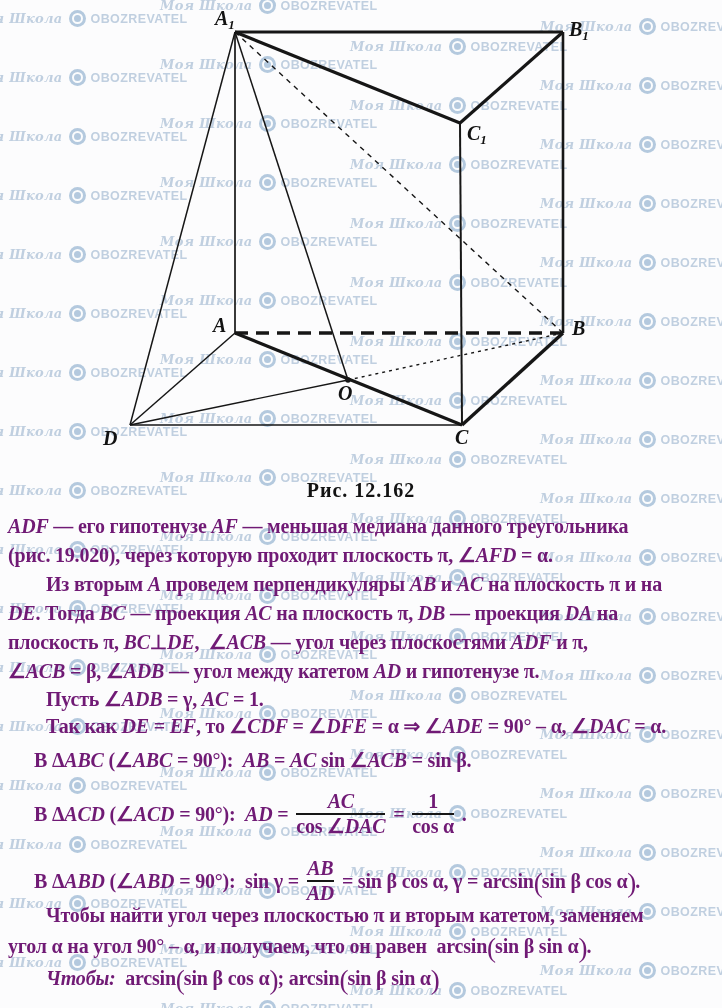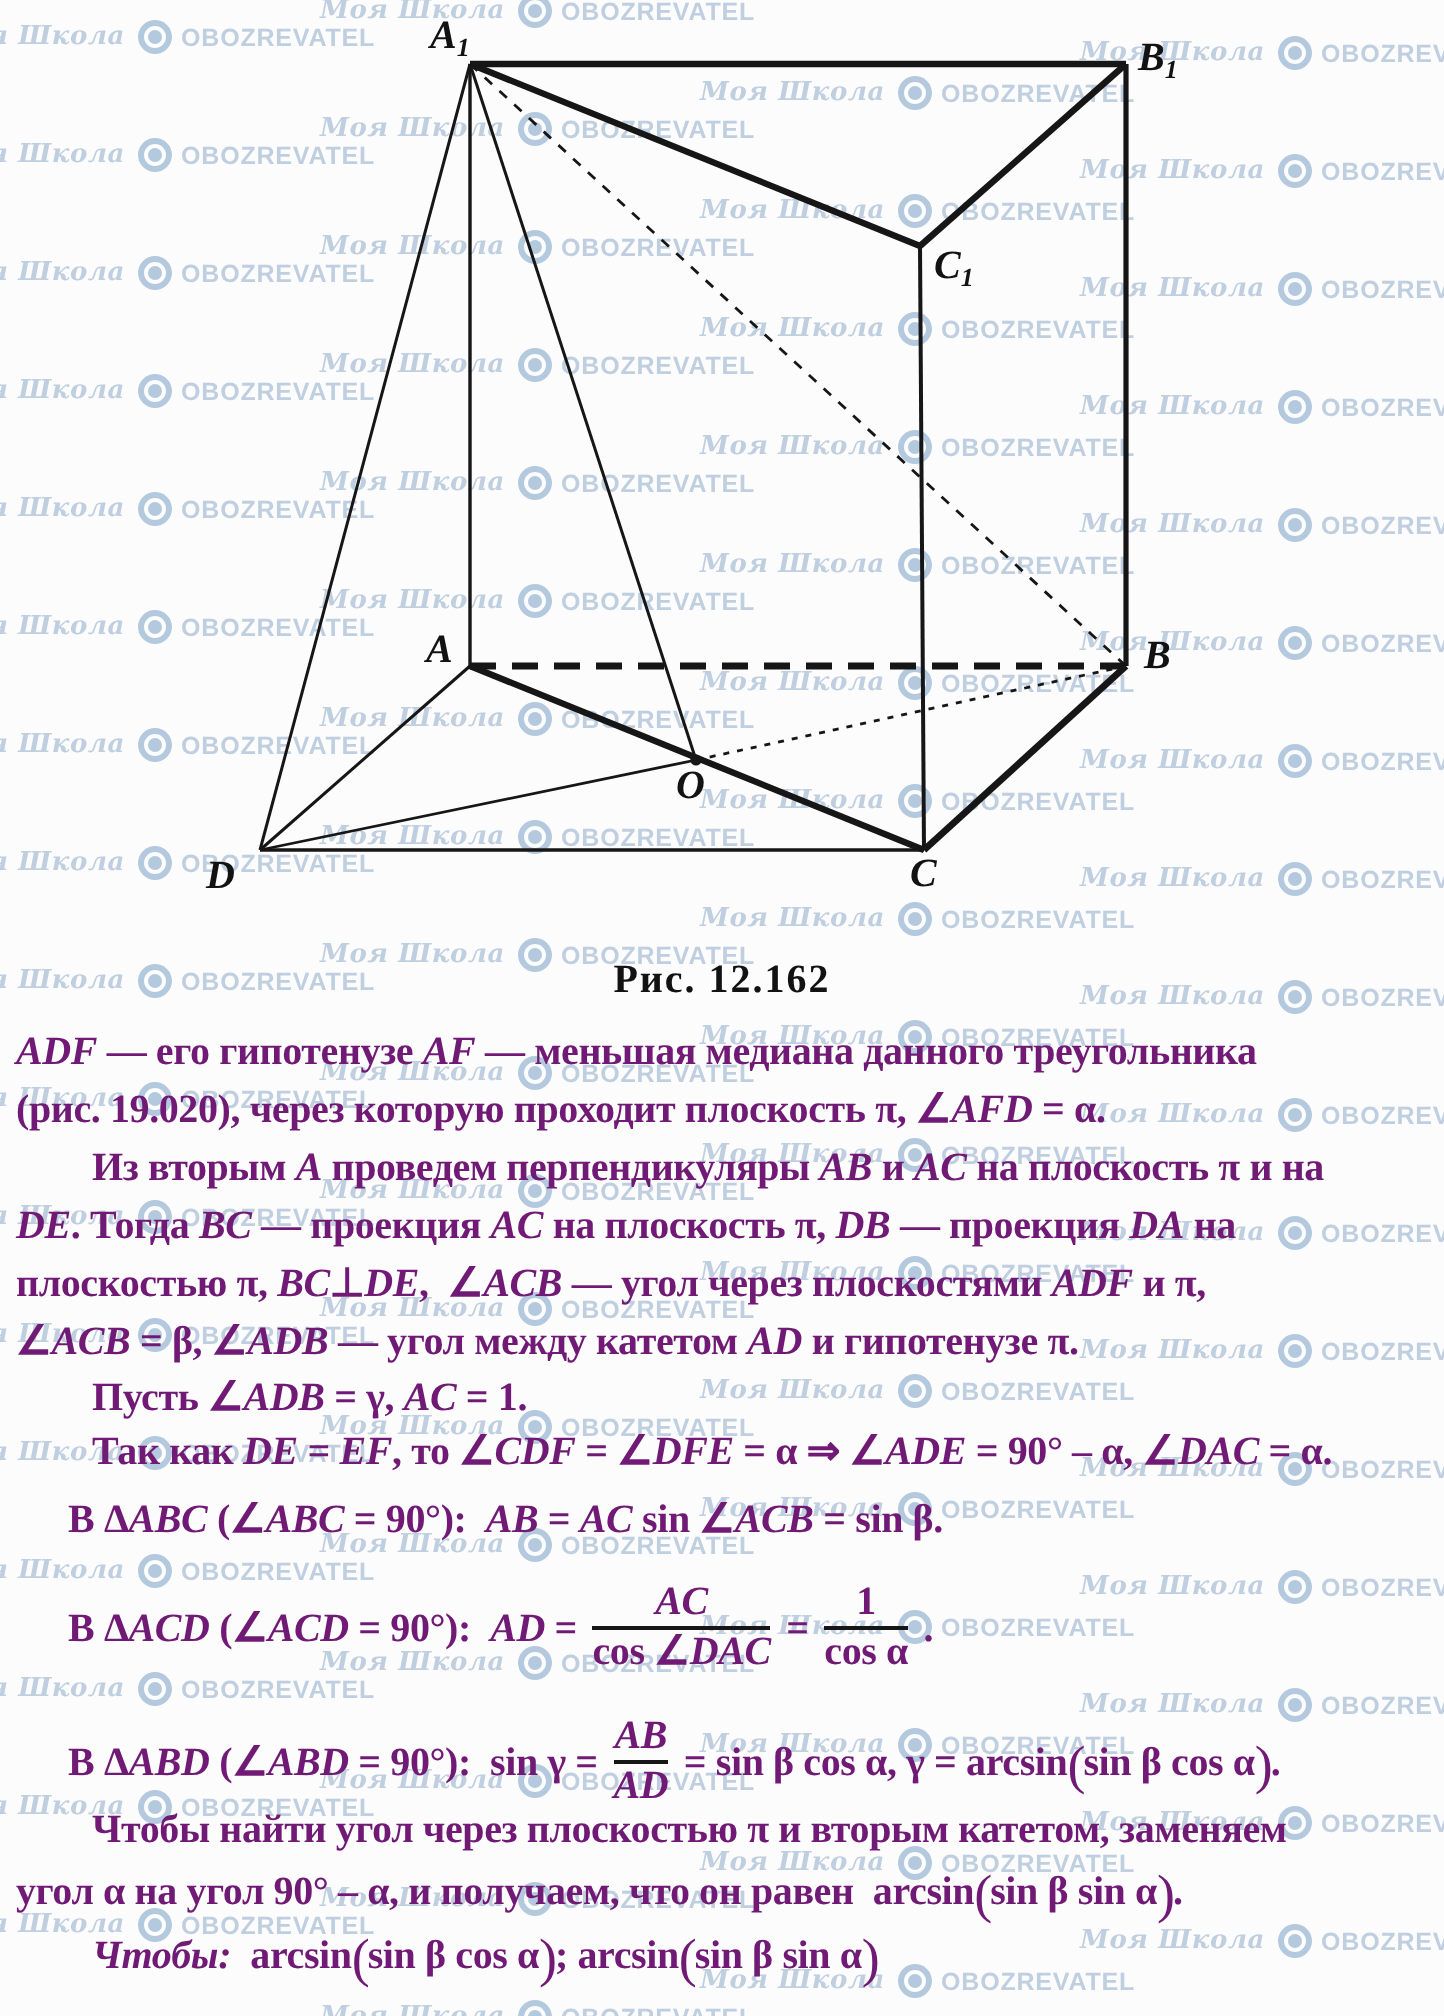--- a/index.html
+++ b/index.html
@@ -414,21 +414,21 @@
     <div class="vlabel" style="left: 338px; top: 383px;">O</div>
   </div>
 
 <div id="caption">Рис. 12.162</div>
 
 <div id="solution">
     <div class="tl" style="left: 8px; top: 514px;"><span class="it">ADF</span><span class="rm"> — его гипотенузе </span><span class="it">AF</span><span class="rm"> — меньшая медиана данного треугольника</span></div>
     <div class="tl" style="left: 8px; top: 543px;"><span class="rm">(рис. 19.020), через которую проходит плоскость π, ∠</span><span class="it">AFD</span><span class="rm"> = α.</span></div>
     <div class="tl" style="left: 46px; top: 572px;"><span class="rm">Из вторым </span><span class="it">A</span><span class="rm"> проведем перпендикуляры </span><span class="it">AB</span><span class="rm"> и </span><span class="it">AC</span><span class="rm"> на плоскость π и на</span></div>
     <div class="tl" style="left: 8px; top: 601px;"><span class="it">DE</span><span class="rm">. Тогда </span><span class="it">BC</span><span class="rm"> — проекция </span><span class="it">AC</span><span class="rm"> на плоскость π, </span><span class="it">DB</span><span class="rm"> — проекция </span><span class="it">DA</span><span class="rm"> на</span></div>
-    <div class="tl" style="left: 8px; top: 630px;"><span class="rm">плоскостью π, </span><span class="it">BC</span><span class="rm">⊥</span><span class="it">DE</span><span class="rm">,  ∠</span><span class="it">ACB</span><span class="rm"> — угол через плоскостями </span><span class="it">ADF</span><span class="rm"> и π,</span></div>
+    <div class="tl" style="left: 8px; top: 630px;"><span class="rm">плоскость π, </span><span class="it">BC</span><span class="rm">⊥</span><span class="it">DE</span><span class="rm">,  ∠</span><span class="it">ACB</span><span class="rm"> — угол через плоскостями </span><span class="it">ADF</span><span class="rm"> и π,</span></div>
     <div class="tl" style="left: 8px; top: 659px;"><span class="rm">∠</span><span class="it">ACB</span><span class="rm"> = β, ∠</span><span class="it">ADB</span><span class="rm"> — угол между катетом </span><span class="it">AD</span><span class="rm"> и гипотенузе π.</span></div>
     <div class="tl" style="left: 46px; top: 687px;"><span class="rm">Пусть ∠</span><span class="it">ADB</span><span class="rm"> = γ, </span><span class="it">AC</span><span class="rm"> = 1.</span></div>
     <div class="tl" style="left: 46px; top: 714px;"><span class="rm">Так как </span><span class="it">DE</span><span class="rm"> = </span><span class="it">EF</span><span class="rm">, то ∠</span><span class="it">CDF</span><span class="rm"> = ∠</span><span class="it">DFE</span><span class="rm"> = α ⇒ ∠</span><span class="it">ADE</span><span class="rm"> = 90° – α, ∠</span><span class="it">DAC</span><span class="rm"> = α.</span></div>
     <div class="tl" style="left: 34px; top: 748px;"><span class="rm">В Δ</span><span class="it">ABC</span><span class="rm"> (∠</span><span class="it">ABC</span><span class="rm"> = 90°):  </span><span class="it">AB</span><span class="rm"> = </span><span class="it">AC</span><span class="rm"> sin ∠</span><span class="it">ACB</span><span class="rm"> = sin β.</span></div>
     <div class="tl" style="left: 34px; top: 793px;"><span class="rm">В Δ</span><span class="it">ACD</span><span class="rm"> (∠</span><span class="it">ACD</span><span class="rm"> = 90°):  </span><span class="it">AD</span><span class="rm"> = </span><span class="frac"><span><span class="it">AC</span></span><span class="fbar"></span><span><span class="rm">cos ∠</span><span class="it">DAC</span></span></span><span class="rm"> = </span><span class="frac"><span><span class="rm">1</span></span><span class="fbar"></span><span><span class="rm">cos α</span></span></span><span class="rm"> .</span></div>
     <div class="tl" style="left: 34px; top: 860px;"><span class="rm">В Δ</span><span class="it">ABD</span><span class="rm"> (∠</span><span class="it">ABD</span><span class="rm"> = 90°):  sin γ = </span><span class="frac"><span><span class="it">AB</span></span><span class="fbar"></span><span><span class="it">AD</span></span></span><span class="rm"> = sin β cos α, γ = arcsin</span><span class="bp">(</span><span class="rm">sin β cos α</span><span class="bp">)</span><span class="rm">.</span></div>
     <div class="tl" style="left: 46px; top: 903px;"><span class="rm">Чтобы найти угол через плоскостью π и вторым катетом, заменяем</span></div>
     <div class="tl" style="left: 8px; top: 934px;"><span class="rm">угол α на угол 90° – α, и получаем, что он равен  arcsin</span><span class="bp">(</span><span class="rm">sin β sin α</span><span class="bp">)</span><span class="rm">.</span></div>
     <div class="tl" style="left: 46px; top: 966px;"><span class="bi">Чтобы:</span><span class="rm">  arcsin</span><span class="bp">(</span><span class="rm">sin β cos α</span><span class="bp">)</span><span class="rm">; arcsin</span><span class="bp">(</span><span class="rm">sin β sin α</span><span class="bp">)</span></div>
   </div>

